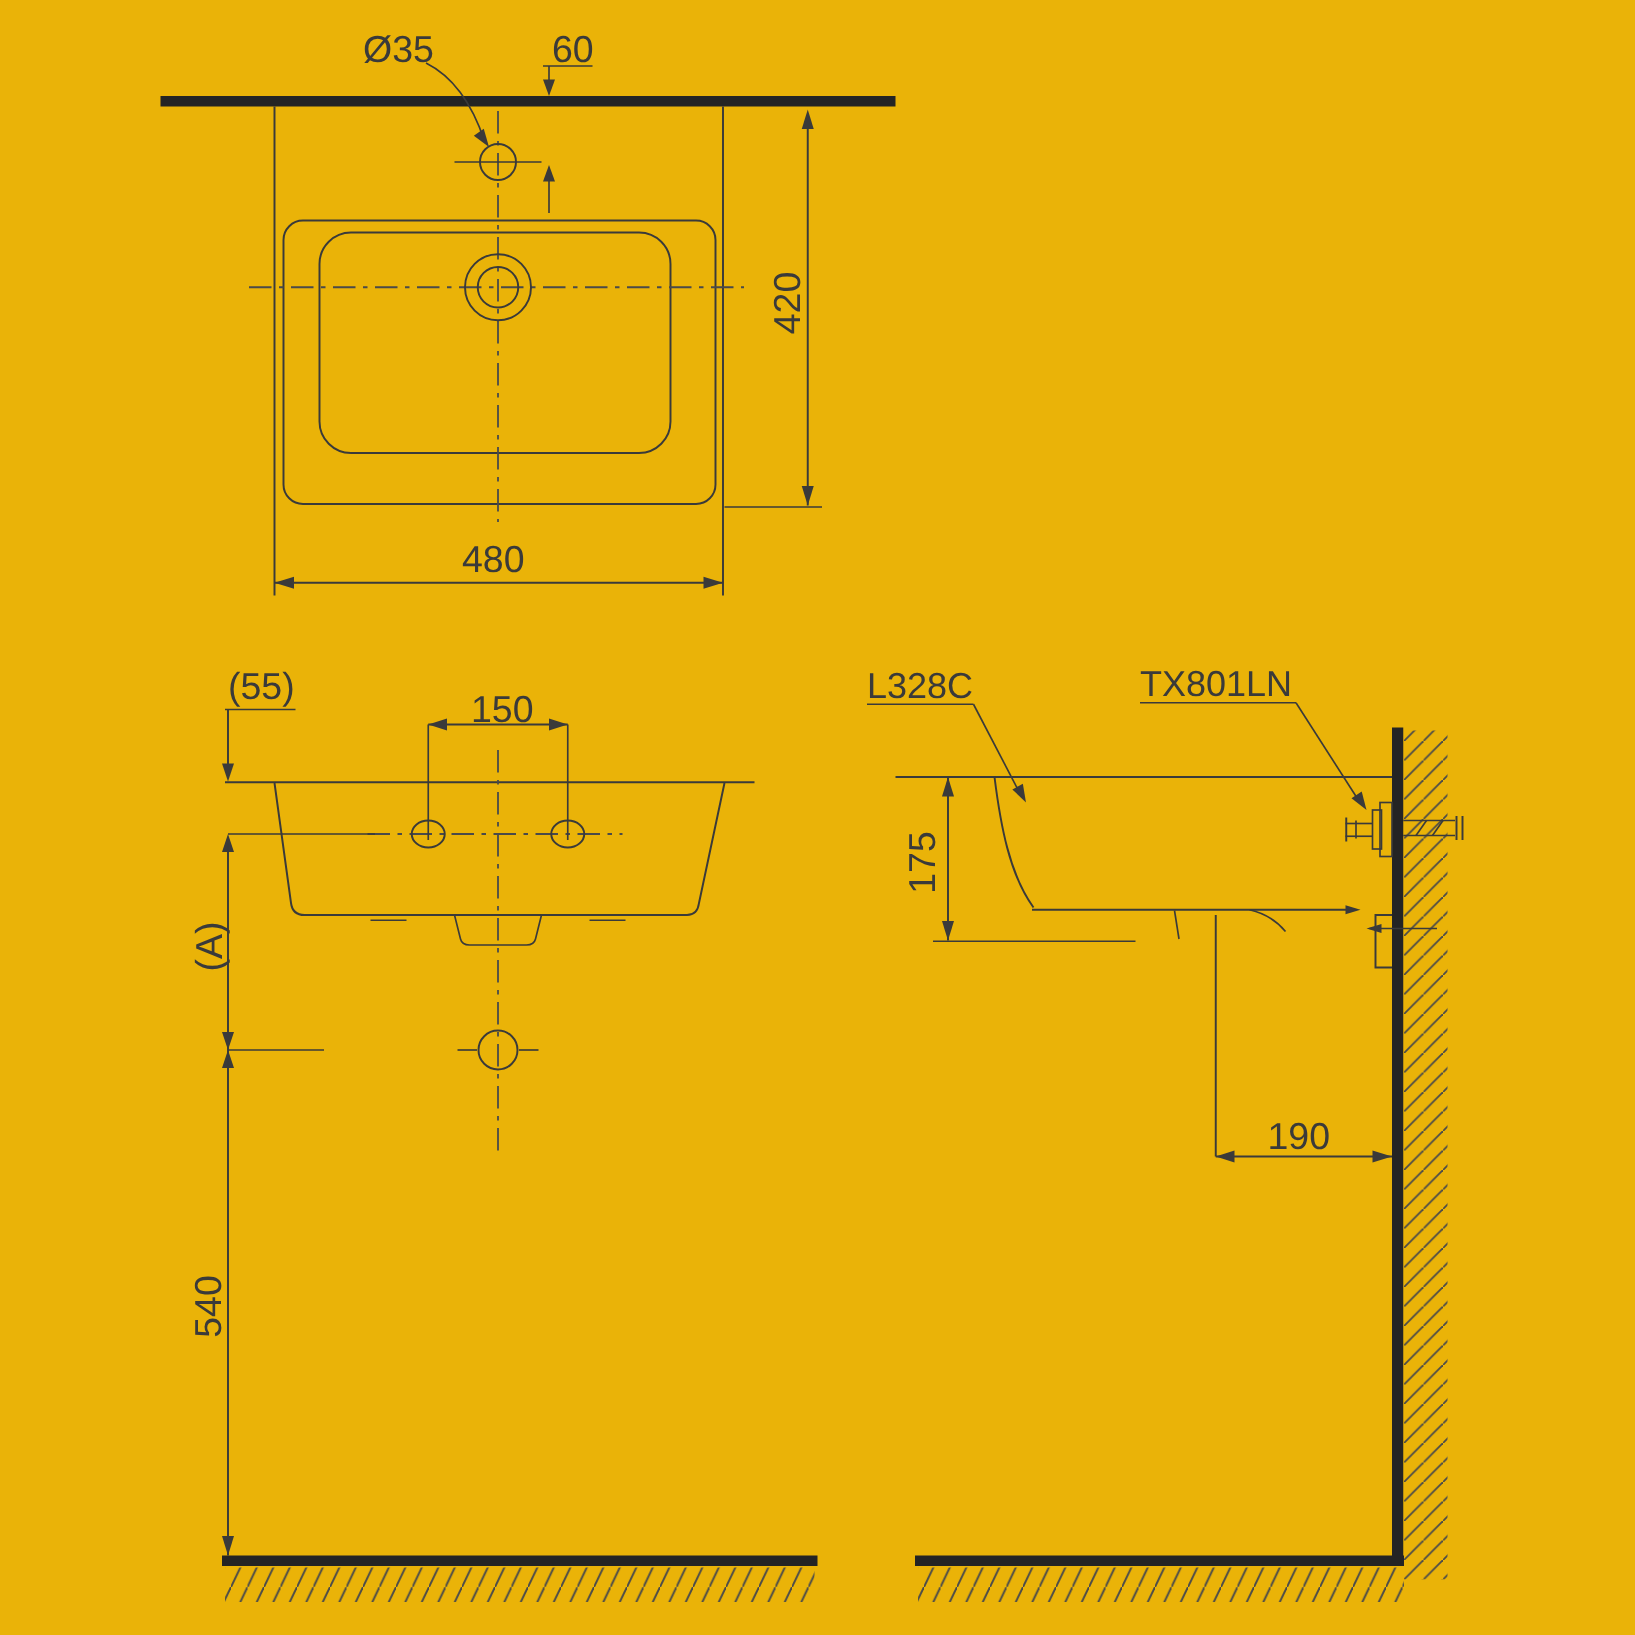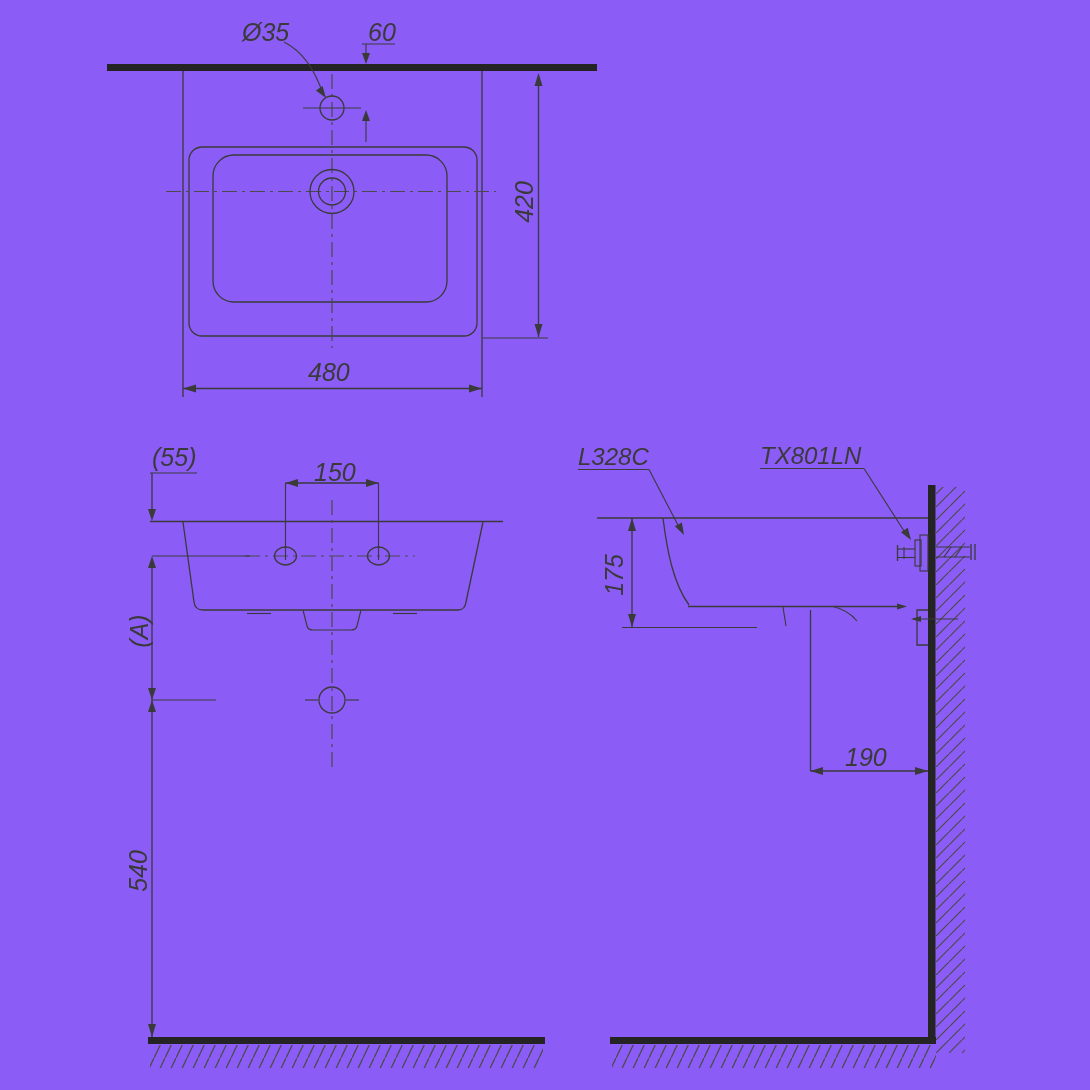--- a/index.html
+++ b/index.html
@@ -1,16 +1,16 @@
 <!DOCTYPE html>
 <html><head>
 <meta charset="utf-8">
 <style>
   html,body{margin:0;padding:0;background:#ffffff;}
-  .page{width:1090px;height:1090px;position:relative;background:#8b5cf6;overflow:hidden;font-style:italic;}
+  .page{width:1090px;height:1090px;position:relative;background:#eab308;overflow:hidden;}
   svg{display:block;}
   text{font-family:"Liberation Sans","DejaVu Sans",sans-serif;fill:#3a3a3a;}
   .dim{font-size:25px;}
   .lbl{font-size:24px;}
   .thin{stroke:#3a3a3a;stroke-width:1.3;fill:none;}
   .thin2{stroke:#3a3a3a;stroke-width:1.1;fill:none;}
   .center{stroke:#4a4a4a;stroke-width:1.2;fill:none;stroke-dasharray:15 5 3 5;}
   .heavy{fill:#242424;stroke:none;}
   .arrow{fill:#3a3a3a;stroke:none;}
 </style>

